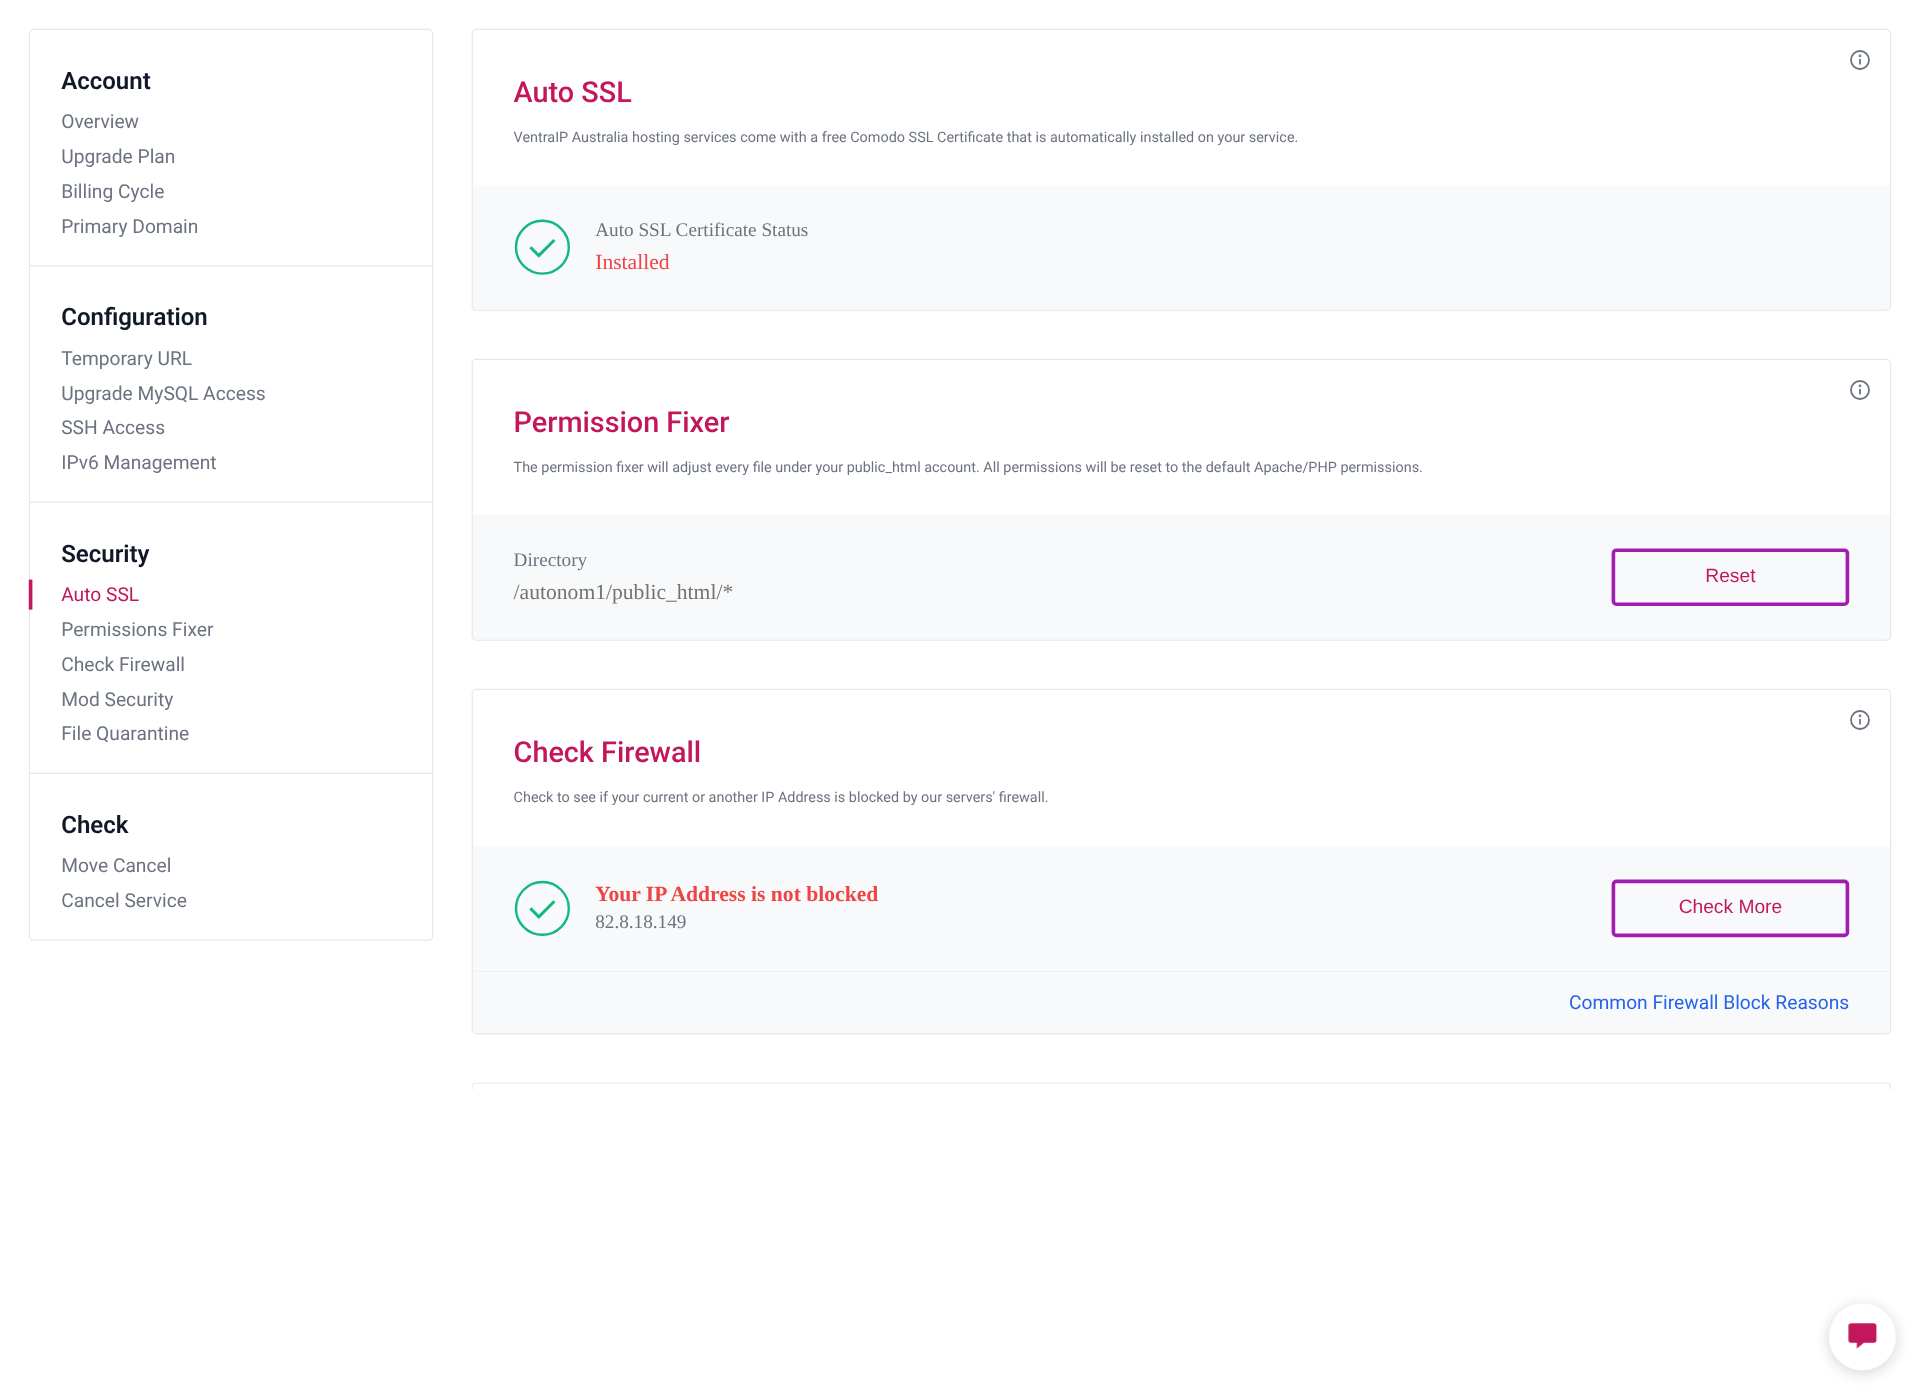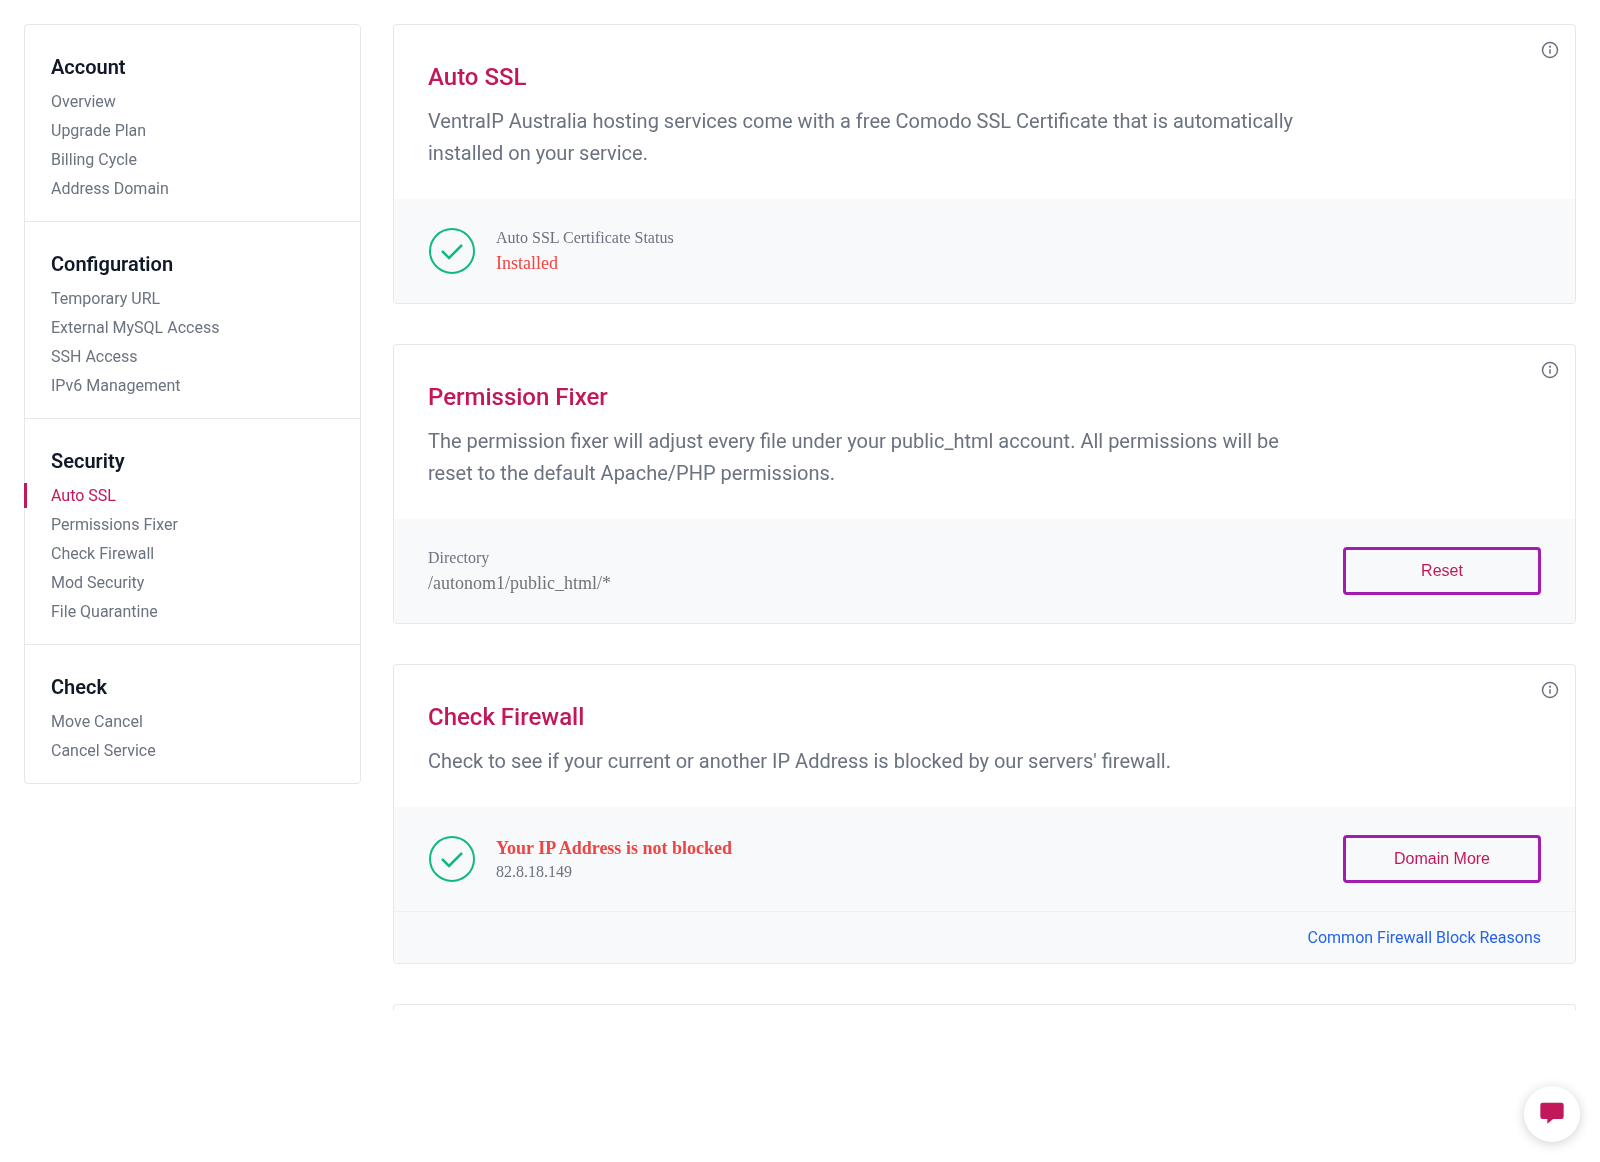--- a/index.html
+++ b/index.html
@@ -72,21 +72,21 @@
       padding: 38px 34px 30px;
       position: relative;
     }
     .card-title {
       font-size: 24px;
       font-weight: 500;
       color: #c2185b;
       margin-bottom: 14px;
     }
     .card-desc {
-      font-size: 20px;
+      font-size: 12px;
       color: #6b7280;
       line-height: 1.6;
       max-width: 870px;
     }
     .info-icon {
       position: absolute;
       top: 16px;
       right: 16px;
       width: 18px;
       height: 18px;
@@ -183,27 +183,27 @@
 <body>
 
 <div class="page">
   <nav class="sidebar">
 
     <div class="sidebar-section">
       <div class="sidebar-heading">Account</div>
       <a class="sidebar-item">Overview</a>
       <a class="sidebar-item">Upgrade Plan</a>
       <a class="sidebar-item">Billing Cycle</a>
-      <a class="sidebar-item">Address Domain</a>
+      <a class="sidebar-item">Primary Domain</a>
     </div>
 
     <div class="sidebar-section">
       <div class="sidebar-heading">Configuration</div>
       <a class="sidebar-item">Temporary URL</a>
-      <a class="sidebar-item">External MySQL Access</a>
+      <a class="sidebar-item">Upgrade MySQL Access</a>
       <a class="sidebar-item">SSH Access</a>
       <a class="sidebar-item">IPv6 Management</a>
     </div>
 
     <div class="sidebar-section">
       <div class="sidebar-heading">Security</div>
       <a class="sidebar-item active">Auto SSL</a>
       <a class="sidebar-item">Permissions Fixer</a>
       <a class="sidebar-item">Check Firewall</a>
       <a class="sidebar-item">Mod Security</a>
@@ -283,21 +283,21 @@
         <span class="check-circle">
           <svg viewBox="0 0 48 48" width="48" height="48" fill="none" stroke="currentColor" stroke-width="2">
               <circle cx="24" cy="24" r="22"></circle>
               <path d="M14 24l7 7 13-13" stroke-width="2.5"></path>
             </svg>
         </span>
         <div class="body-left">
           <div class="status-value bold">Your IP Address is not blocked</div>
           <div class="status-sub">82.8.18.149</div>
         </div>
-        <button class="btn-outline">Domain More</button>
+        <button class="btn-outline">Check More</button>
       </div>
       <div class="card-footer">
         <a class="link">Common Firewall Block Reasons</a>
       </div>
     </section>
 
     <div class="card-stub"></div>
 
   </main>
 </div>

